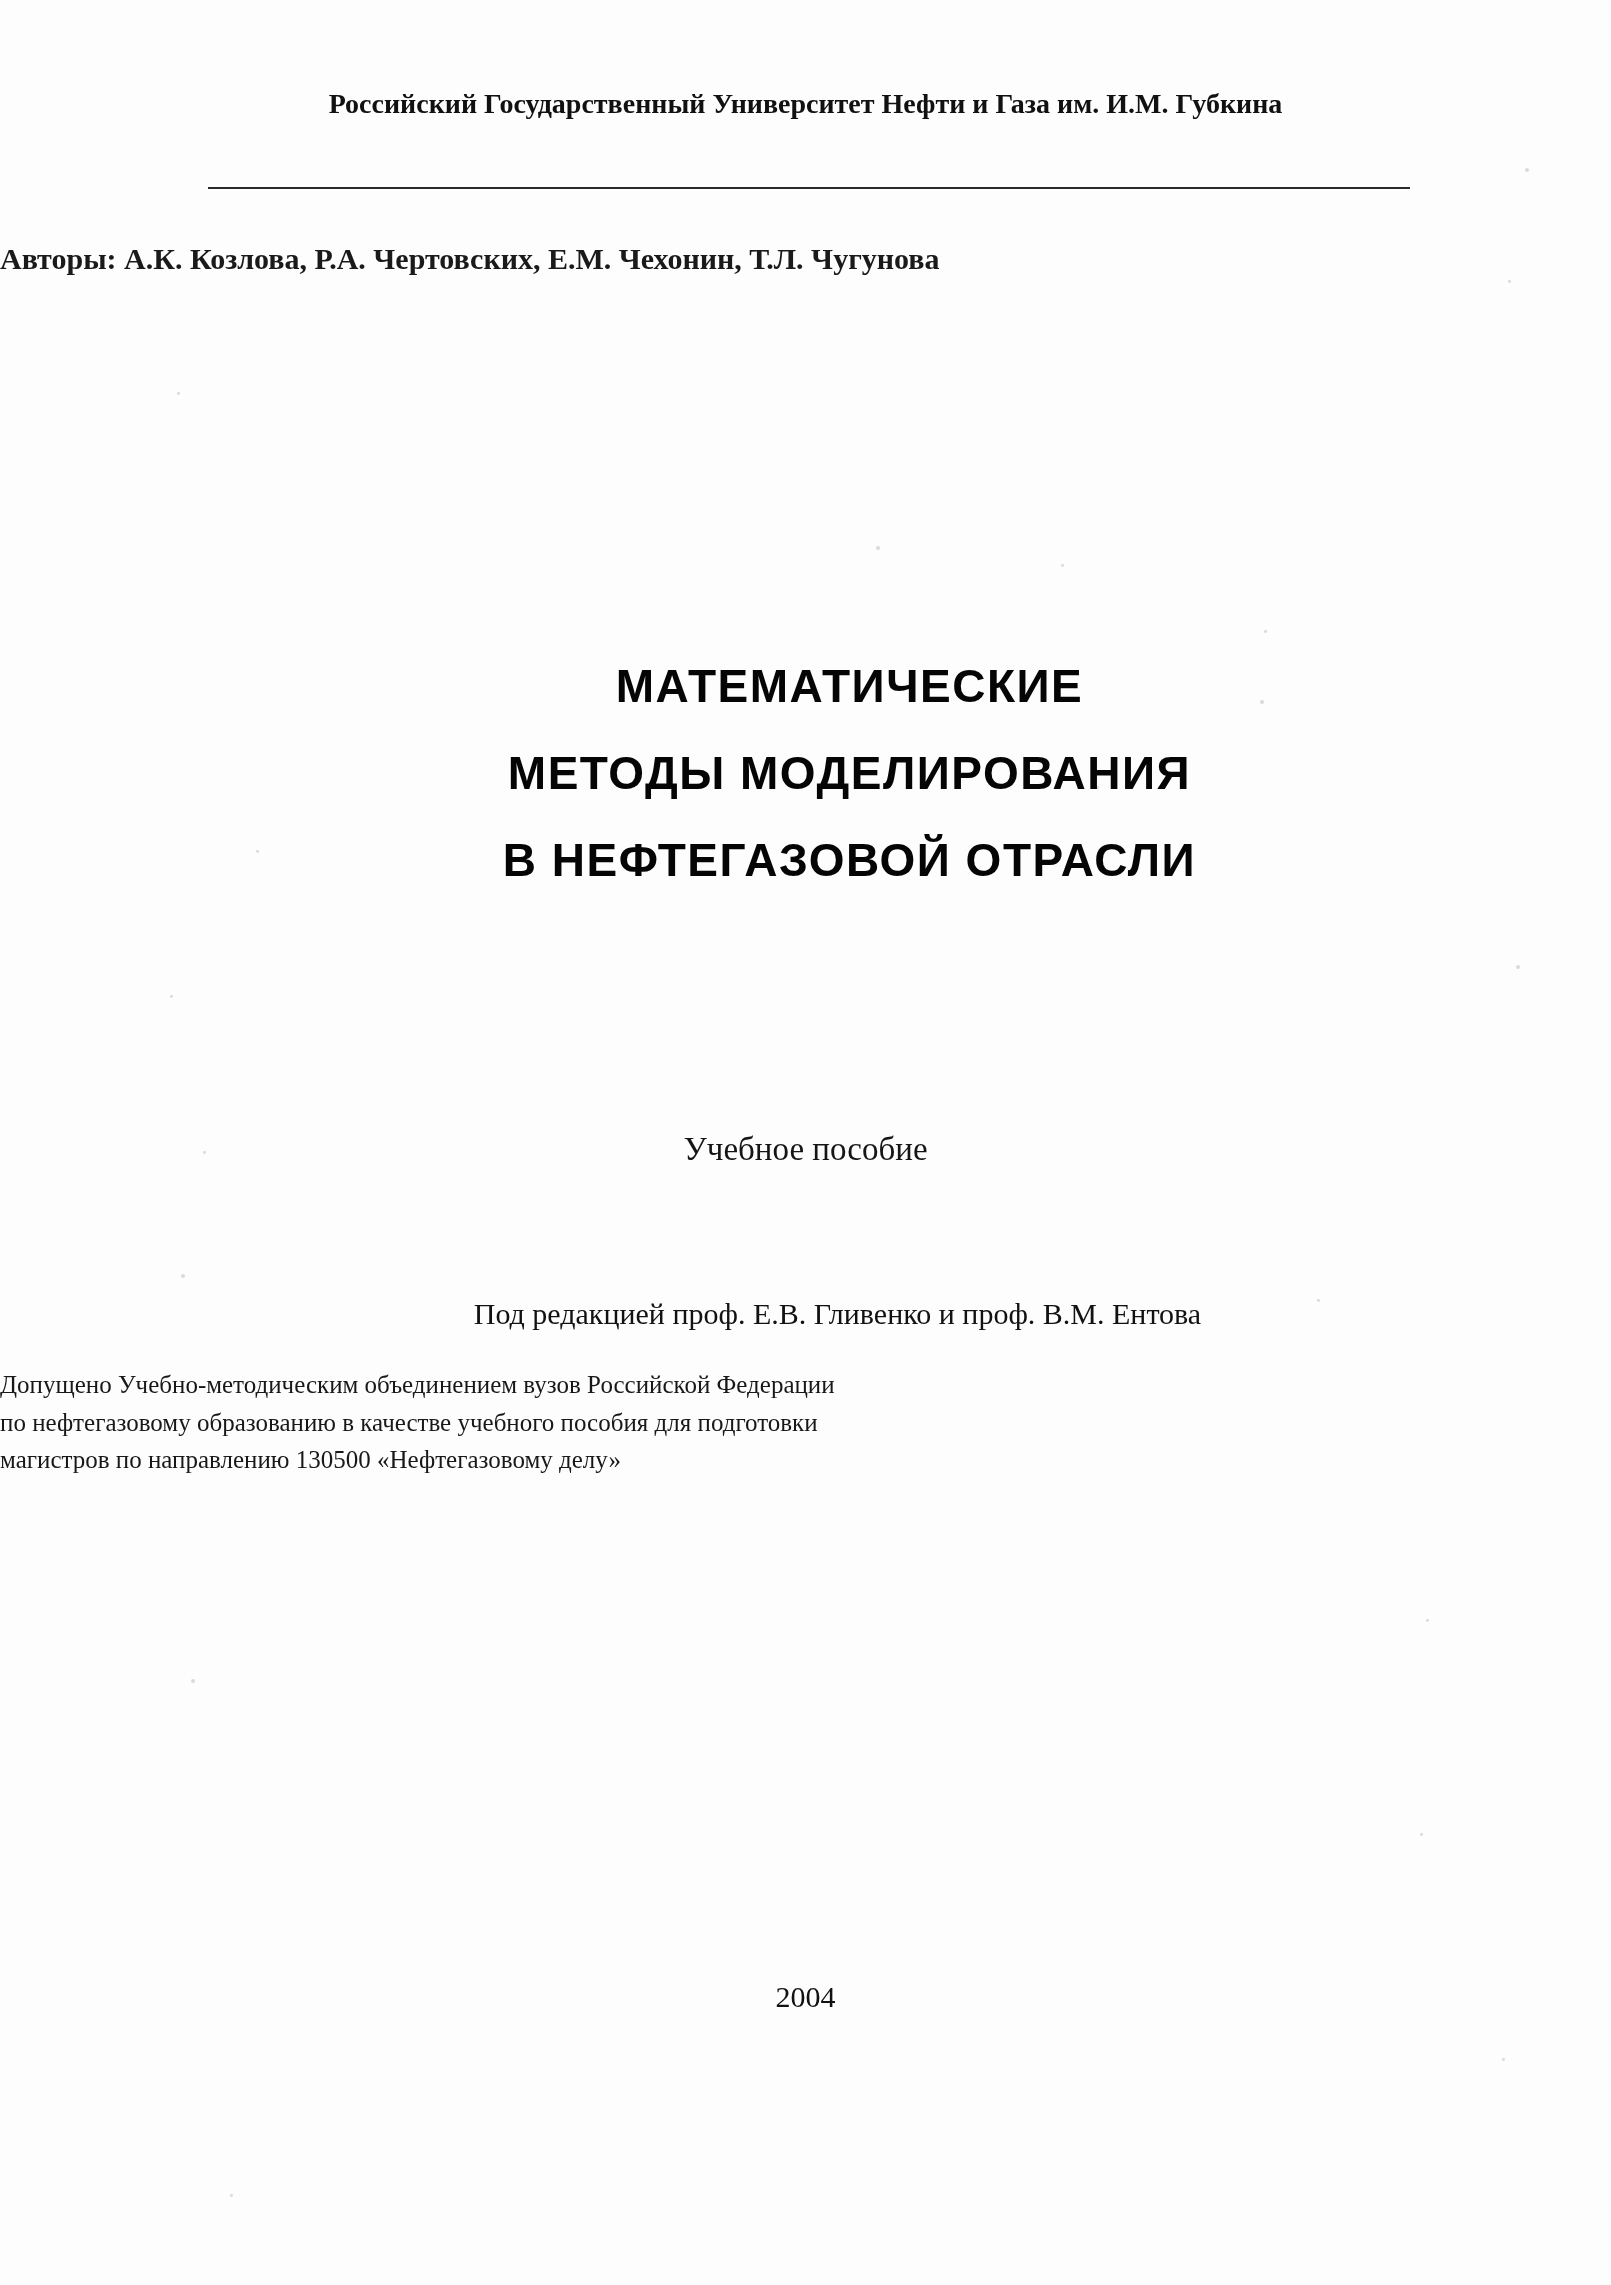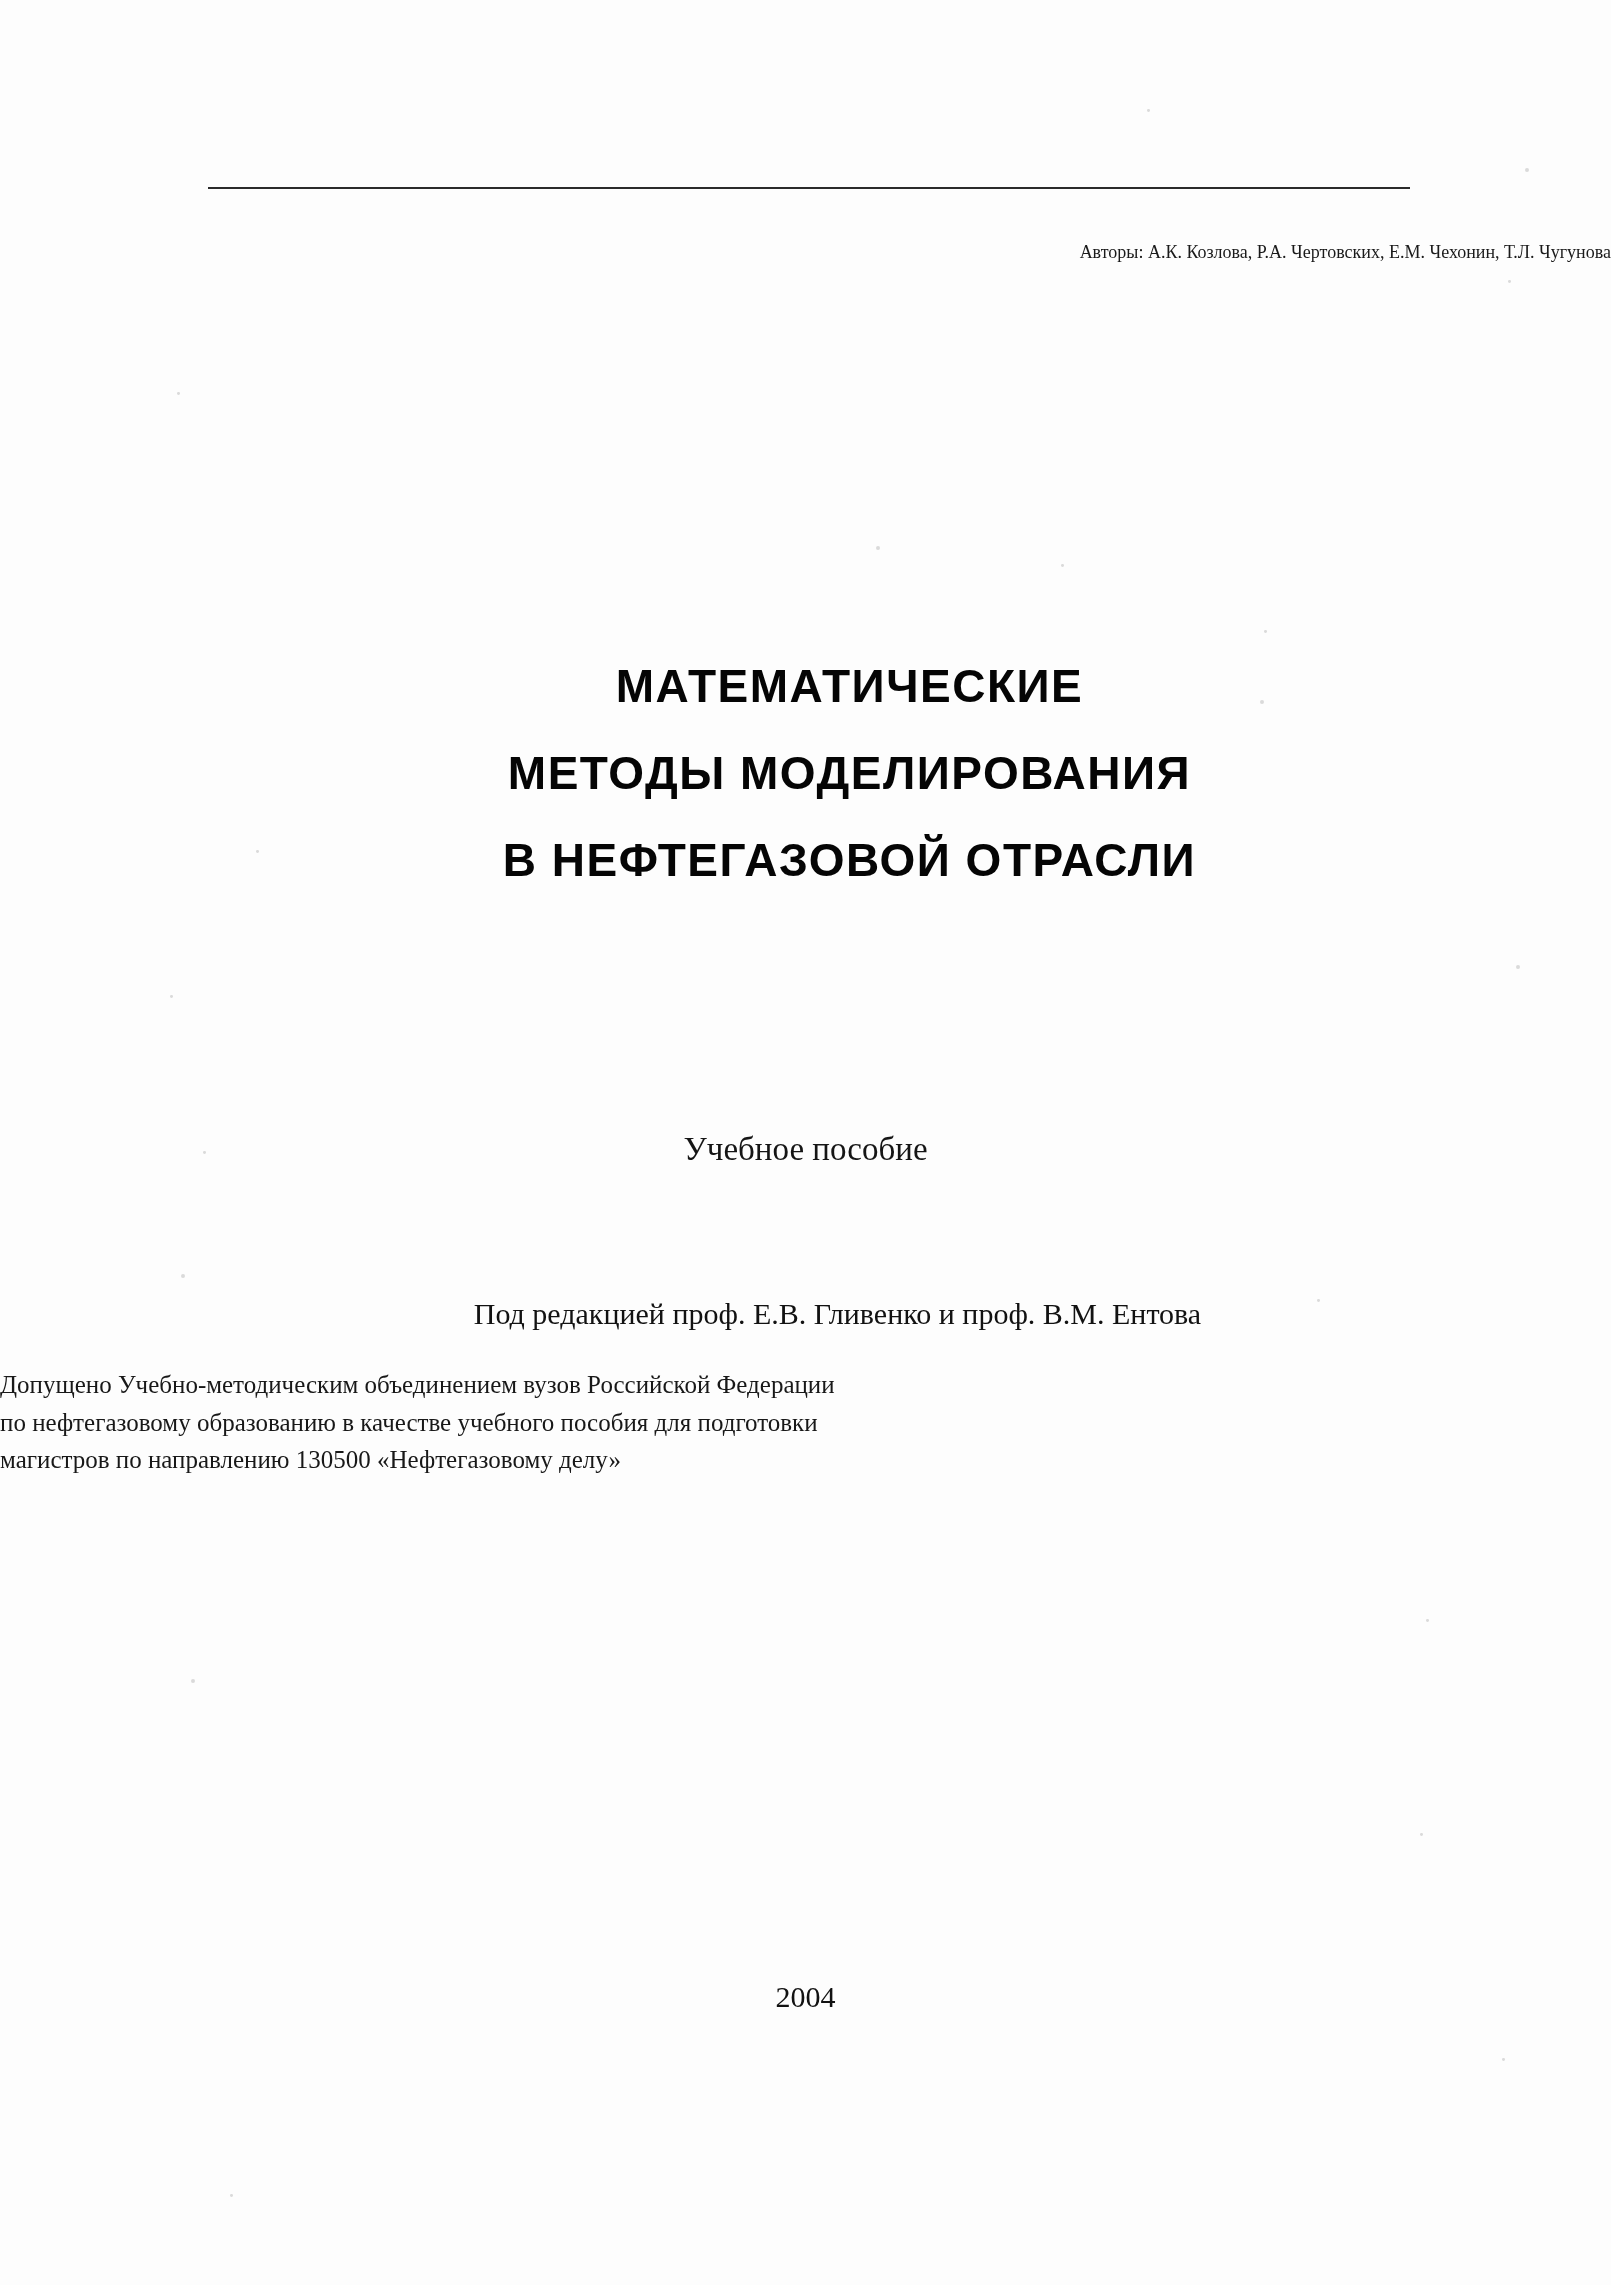--- a/index.html
+++ b/index.html
@@ -62,23 +62,24 @@
     width: 1202px;
     height: 2px;
     background: #2b2b2b;
   }
 
   .authors {
     position: absolute;
     top: 242px;
     left: 0;
     width: 100%;
-    text-align: right;
-    font-size: 18px;
+    text-align: left;
+    font-size: 30px;
     color: #1a1a1a;
+    font-weight: bold;
   }
 
   .title-block {
     position: absolute;
     top: 663px;
     left: 0;
     width: 100%;
     text-align: center;
     margin-left: 44px;
   }
@@ -155,20 +156,21 @@
   <div class="speckle" style="top:1151px; left:203px; width:2.9px; height:2.9px;"></div>
   <div class="speckle" style="top:1274px; left:181px; width:3.9px; height:3.9px;"></div>
   <div class="speckle" style="top:1299px; left:1317px; width:2.9px; height:2.9px;"></div>
   <div class="speckle" style="top:1619px; left:1426px; width:2.9px; height:2.9px;"></div>
   <div class="speckle" style="top:1679px; left:191px; width:3.9px; height:3.9px;"></div>
   <div class="speckle" style="top:1833px; left:1420px; width:2.9px; height:2.9px;"></div>
   <div class="speckle" style="top:2058px; left:1502px; width:2.9px; height:2.9px;"></div>
   <div class="speckle" style="top:2194px; left:230px; width:2.9px; height:2.9px;"></div>
 
   <div class="ministry-block">
+    <div class="ministry-line-2">Российский Государственный Университет Нефти и Газа им. И.М. Губкина</div>
   </div>
 
   <div class="rule"></div>
 
   <div class="authors">Авторы: А.К. Козлова, Р.А. Чертовских, Е.М. Чехонин, Т.Л. Чугунова</div>
 
   <div class="title-block">
     <div class="title-line">МАТЕМАТИЧЕСКИЕ</div>
     <div class="title-line">МЕТОДЫ МОДЕЛИРОВАНИЯ</div>
     <div class="title-line">В НЕФТЕГАЗОВОЙ ОТРАСЛИ</div>

